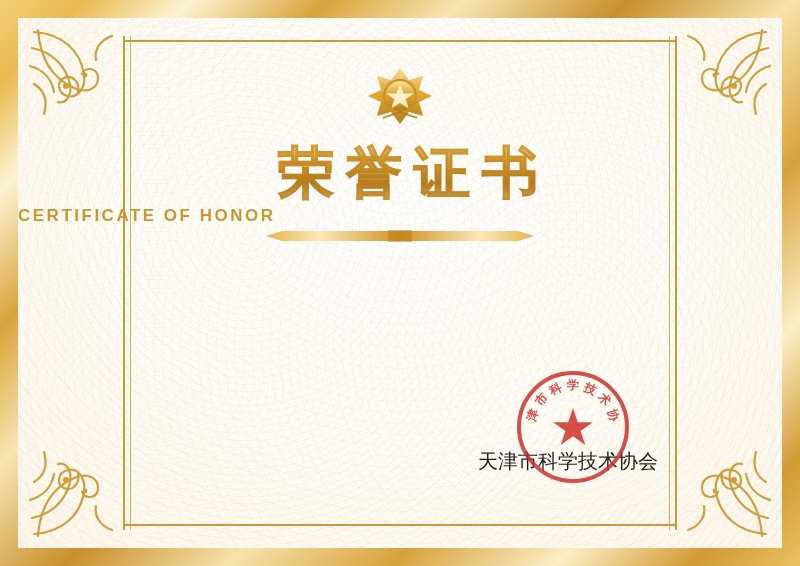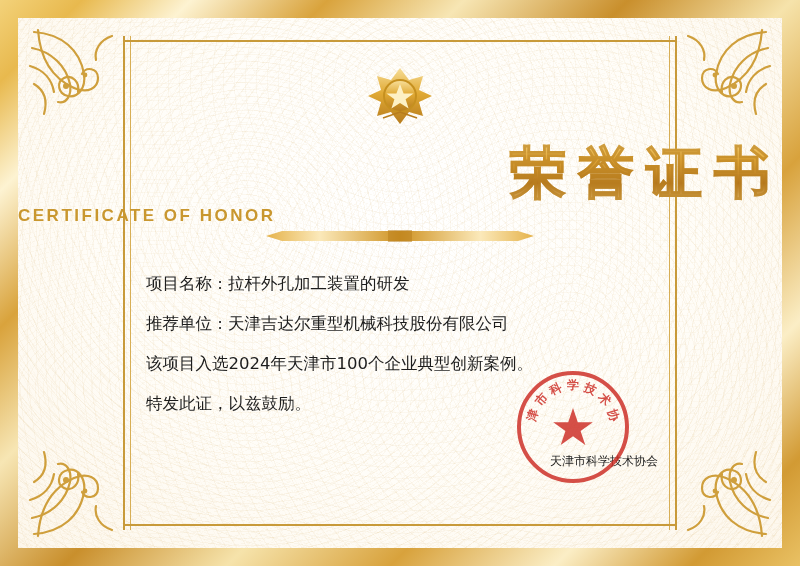--- a/index.html
+++ b/index.html
@@ -128,21 +128,21 @@
     transform: translateX(-50%);
     width: 78px;
     height: 62px;
   }
 
   
   .title-zh {
     position: absolute;
     left: 0; right: 0;
     top: 118px;
-    text-align: right;
+    text-align: center;
     font-family: "DejaVu Sans", sans-serif;
     font-size: 56px;
     font-weight: bold;
     letter-spacing: 12px;
     text-indent: 12px;
     background: linear-gradient(180deg, #f6d98c 0%, #e2a93a 30%, #b5761d 62%, #f3d488 100%);
     -webkit-background-clip: text;
     background-clip: text;
     color: transparent;
     padding-left: 16px;
@@ -183,21 +183,21 @@
     white-space: nowrap;
   }
 
   
   .signature {
     position: absolute;
     right: 124px;
     bottom: 72px;
     text-align: left;
     font-family: "DejaVu Sans", sans-serif;
-    font-size: 12px;
+    font-size: 20px;
     color: #1d1d1d;
     line-height: 30px;
   }
 
   
   .seal {
     position: absolute;
     right: 150px;
     bottom: 62px;
     width: 118px;
@@ -304,26 +304,20 @@
           <stop offset="20%" stop-color="#fbe9ba"></stop>
           <stop offset="50%" stop-color="#cf9323"></stop>
           <stop offset="80%" stop-color="#fbe9ba"></stop>
           <stop offset="100%" stop-color="#e5b24a"></stop>
         </linearGradient>
       </defs>
       <path d="M0 6 L16 1 L252 1 L268 6 L252 11 L16 11 Z" fill="url(#gDiv)"></path>
       <rect x="122" y="0" width="24" height="12" fill="#b9801e" opacity="0.55"></rect>
     </svg>
 
-    <div class="body-text">
-      <div class="body-line">项目名称 : 拉杆外孔加工装置的研发</div>
-      <div class="body-line">推荐单位 : 天津吉达尔重型机械科技股份有限公司</div>
-      <div class="body-line">该项目入选2024年天津市100个企业典型创新案例。</div>
-      <div class="body-line">特发此证，以兹鼓励。</div>
-    </div>
 
     <div class="signature">
       <div>天津市科学技术协会</div>
     </div>
 
     <svg class="seal" viewBox="0 0 118 118">
       <circle cx="59" cy="59" r="54" fill="none" stroke="#cc2a22" stroke-width="4"></circle>
       <path d="M59 40 L63.8 54.2 L78.8 54.2 L66.6 62.9 L71.3 77.1 L59 68.3 L46.7 77.1 L51.4 62.9 L39.2 54.2 L54.2 54.2 Z" fill="#cc2a22"></path>
       <path id="sealArc" d="M 21 59 A 38 38 0 0 1 97 59" fill="none"></path>
       <text class="seal-text">

